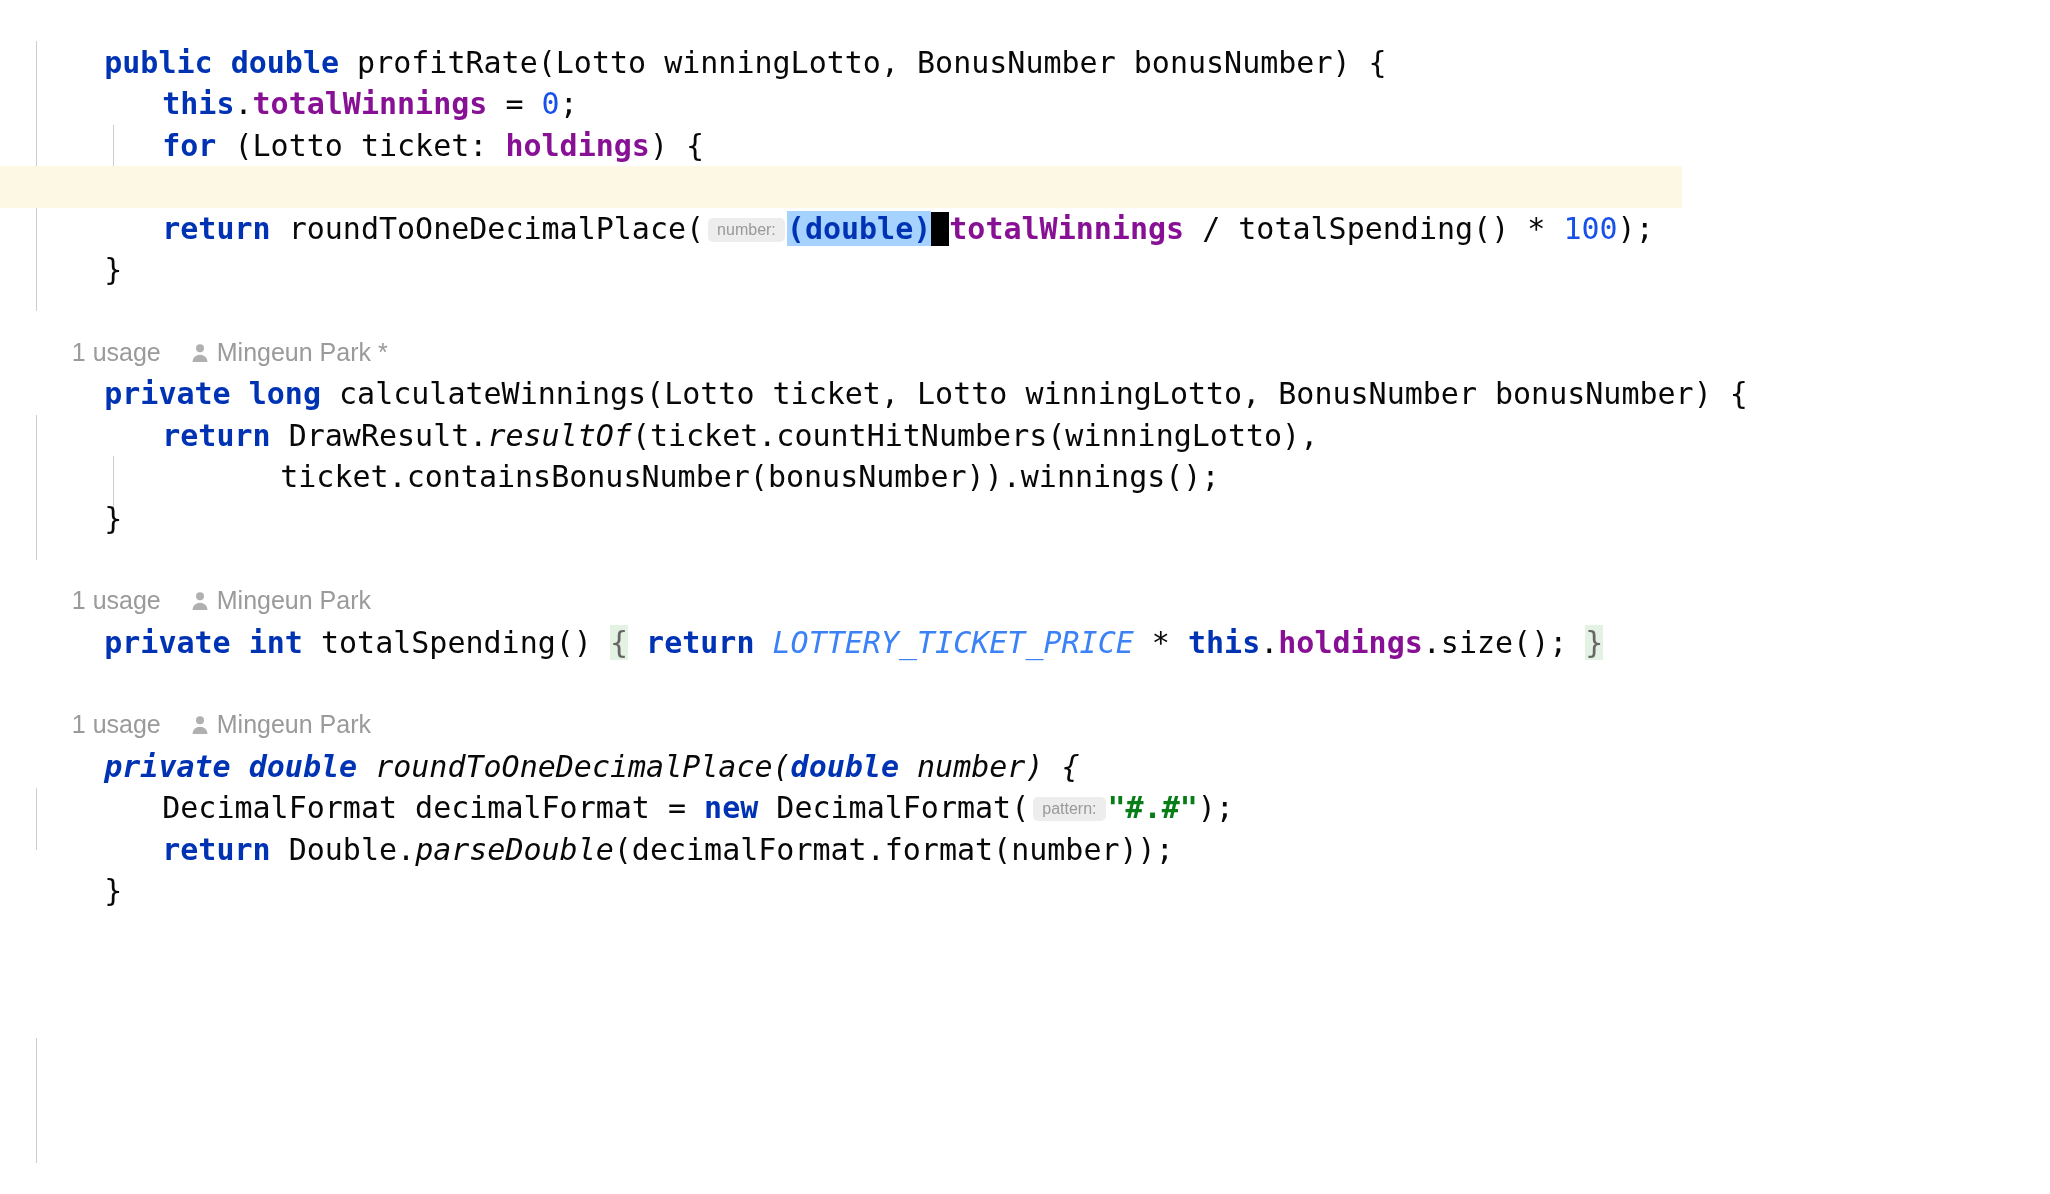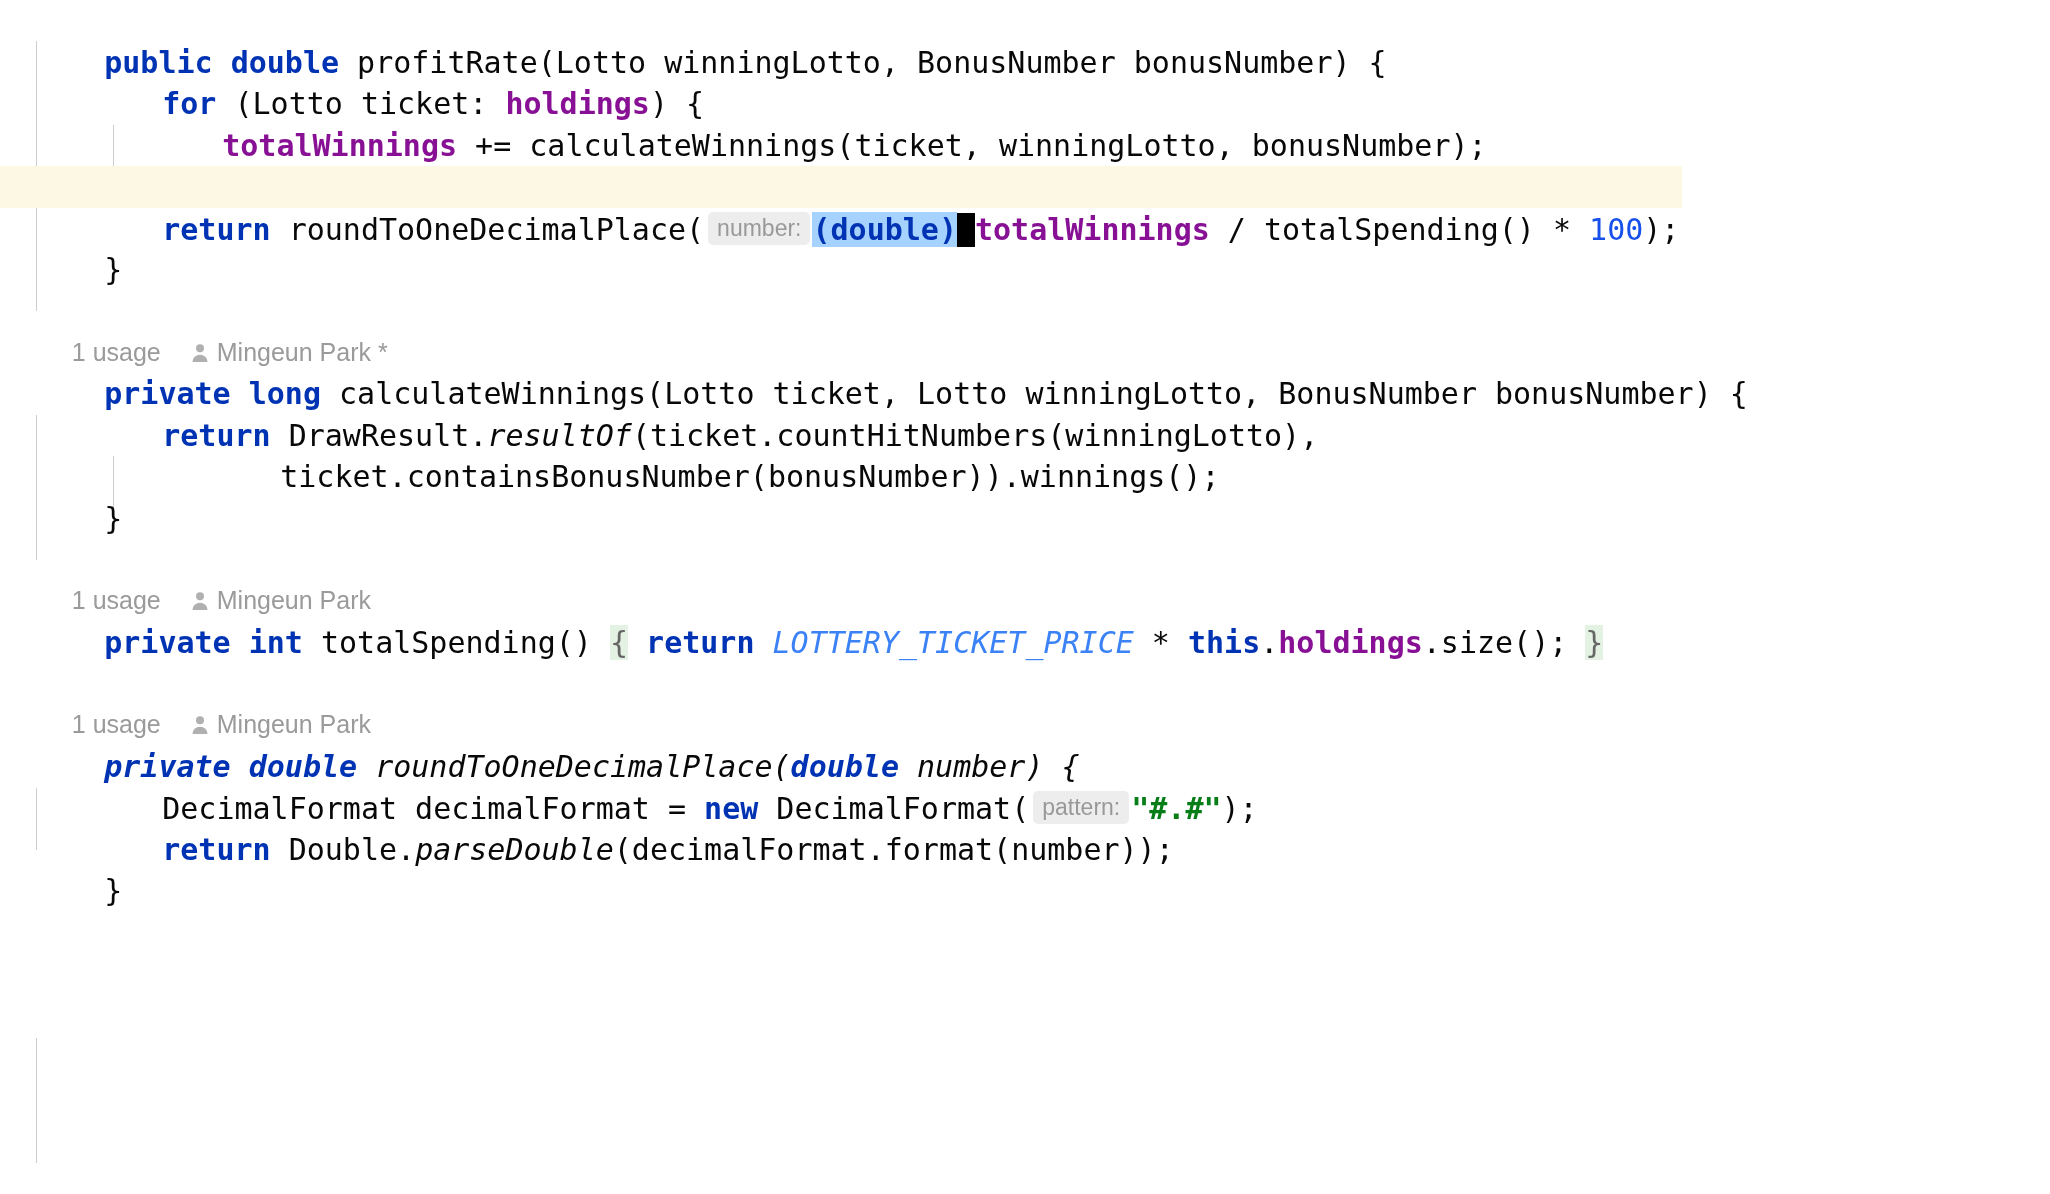--- a/index.html
+++ b/index.html
@@ -89,21 +89,21 @@
   .str       { color: #067D17; font-weight: bold; }
   .static-m  { color: #080808; font-style: italic; }
   .const     { color: #3b82f6; font-style: italic; }
   .plain     { color: #080808; }
 
   
   .inlay {
     background: #EDEDED;
     color: #999999;
     font-family: "Liberation Sans", sans-serif;
-    font-size: 23px;
+    font-size: 16px;
     border-radius: 5px;
     padding: 3px 9px 4px 9px;
     margin: 0 2px 0 4px;
     vertical-align: 4px;
     letter-spacing: 0px;
   }
 
   
   .sel {
     background: #A6D2FF;
@@ -135,28 +135,28 @@
   <div class="indent-guide" style="left:36px; top:415px; height:145px;"></div>
   <div class="indent-guide" style="left:113px; top:456px; height:62px;"></div>
   <div class="indent-guide" style="left:36px; top:788px; height:62px;"></div>
   <div class="indent-guide" style="left:36px; top:788px; height:0px;"></div>
   <div class="indent-guide" style="left:36px; top:1038px; height:125px;"></div>
 
   <div class="row">
     <span class="row-inner" style="padding-left:32px;"><span class="kw">public</span><span class="plain"> </span><span class="kw">double</span><span class="plain"> profitRate(Lotto winningLotto, BonusNumber bonusNumber) {</span></span>
   </div>
 
+  <div class="row">
+    <span class="row-inner" style="padding-left:90px;"><span class="kw">this</span><span class="plain">.</span><span class="field">totalWinnings</span><span class="plain"> = </span><span class="num">0</span><span class="plain">;</span></span>
+  </div>
 
   <div class="row">
     <span class="row-inner" style="padding-left:90px;"><span class="kw">for</span><span class="plain"> (Lotto ticket: </span><span class="field">holdings</span><span class="plain">) {</span></span>
   </div>
 
-  <div class="row">
-    <span class="row-inner" style="padding-left:150px;"><span class="field">totalWinnings</span><span class="plain"> += calculateWinnings(ticket, winningLotto, bonusNumber);</span></span>
-  </div>
 
   <div class="row">
     <span class="row-inner" style="padding-left:90px;"><span class="plain">}</span></span>
   </div>
 
   <div class="row current">
     <span class="row-inner" style="padding-left:90px;"><span class="kw">return</span><span class="plain"> roundToOneDecimalPlace(</span><span class="inlay">number:</span><span class="sel kw">(</span><span class="sel kw">double</span><span class="sel kw">)</span><span class="caret"></span><span class="field">totalWinnings</span><span class="plain"> / totalSpending() * </span><span class="num">100</span><span class="plain">);</span></span>
   </div>
 
   <div class="row">

